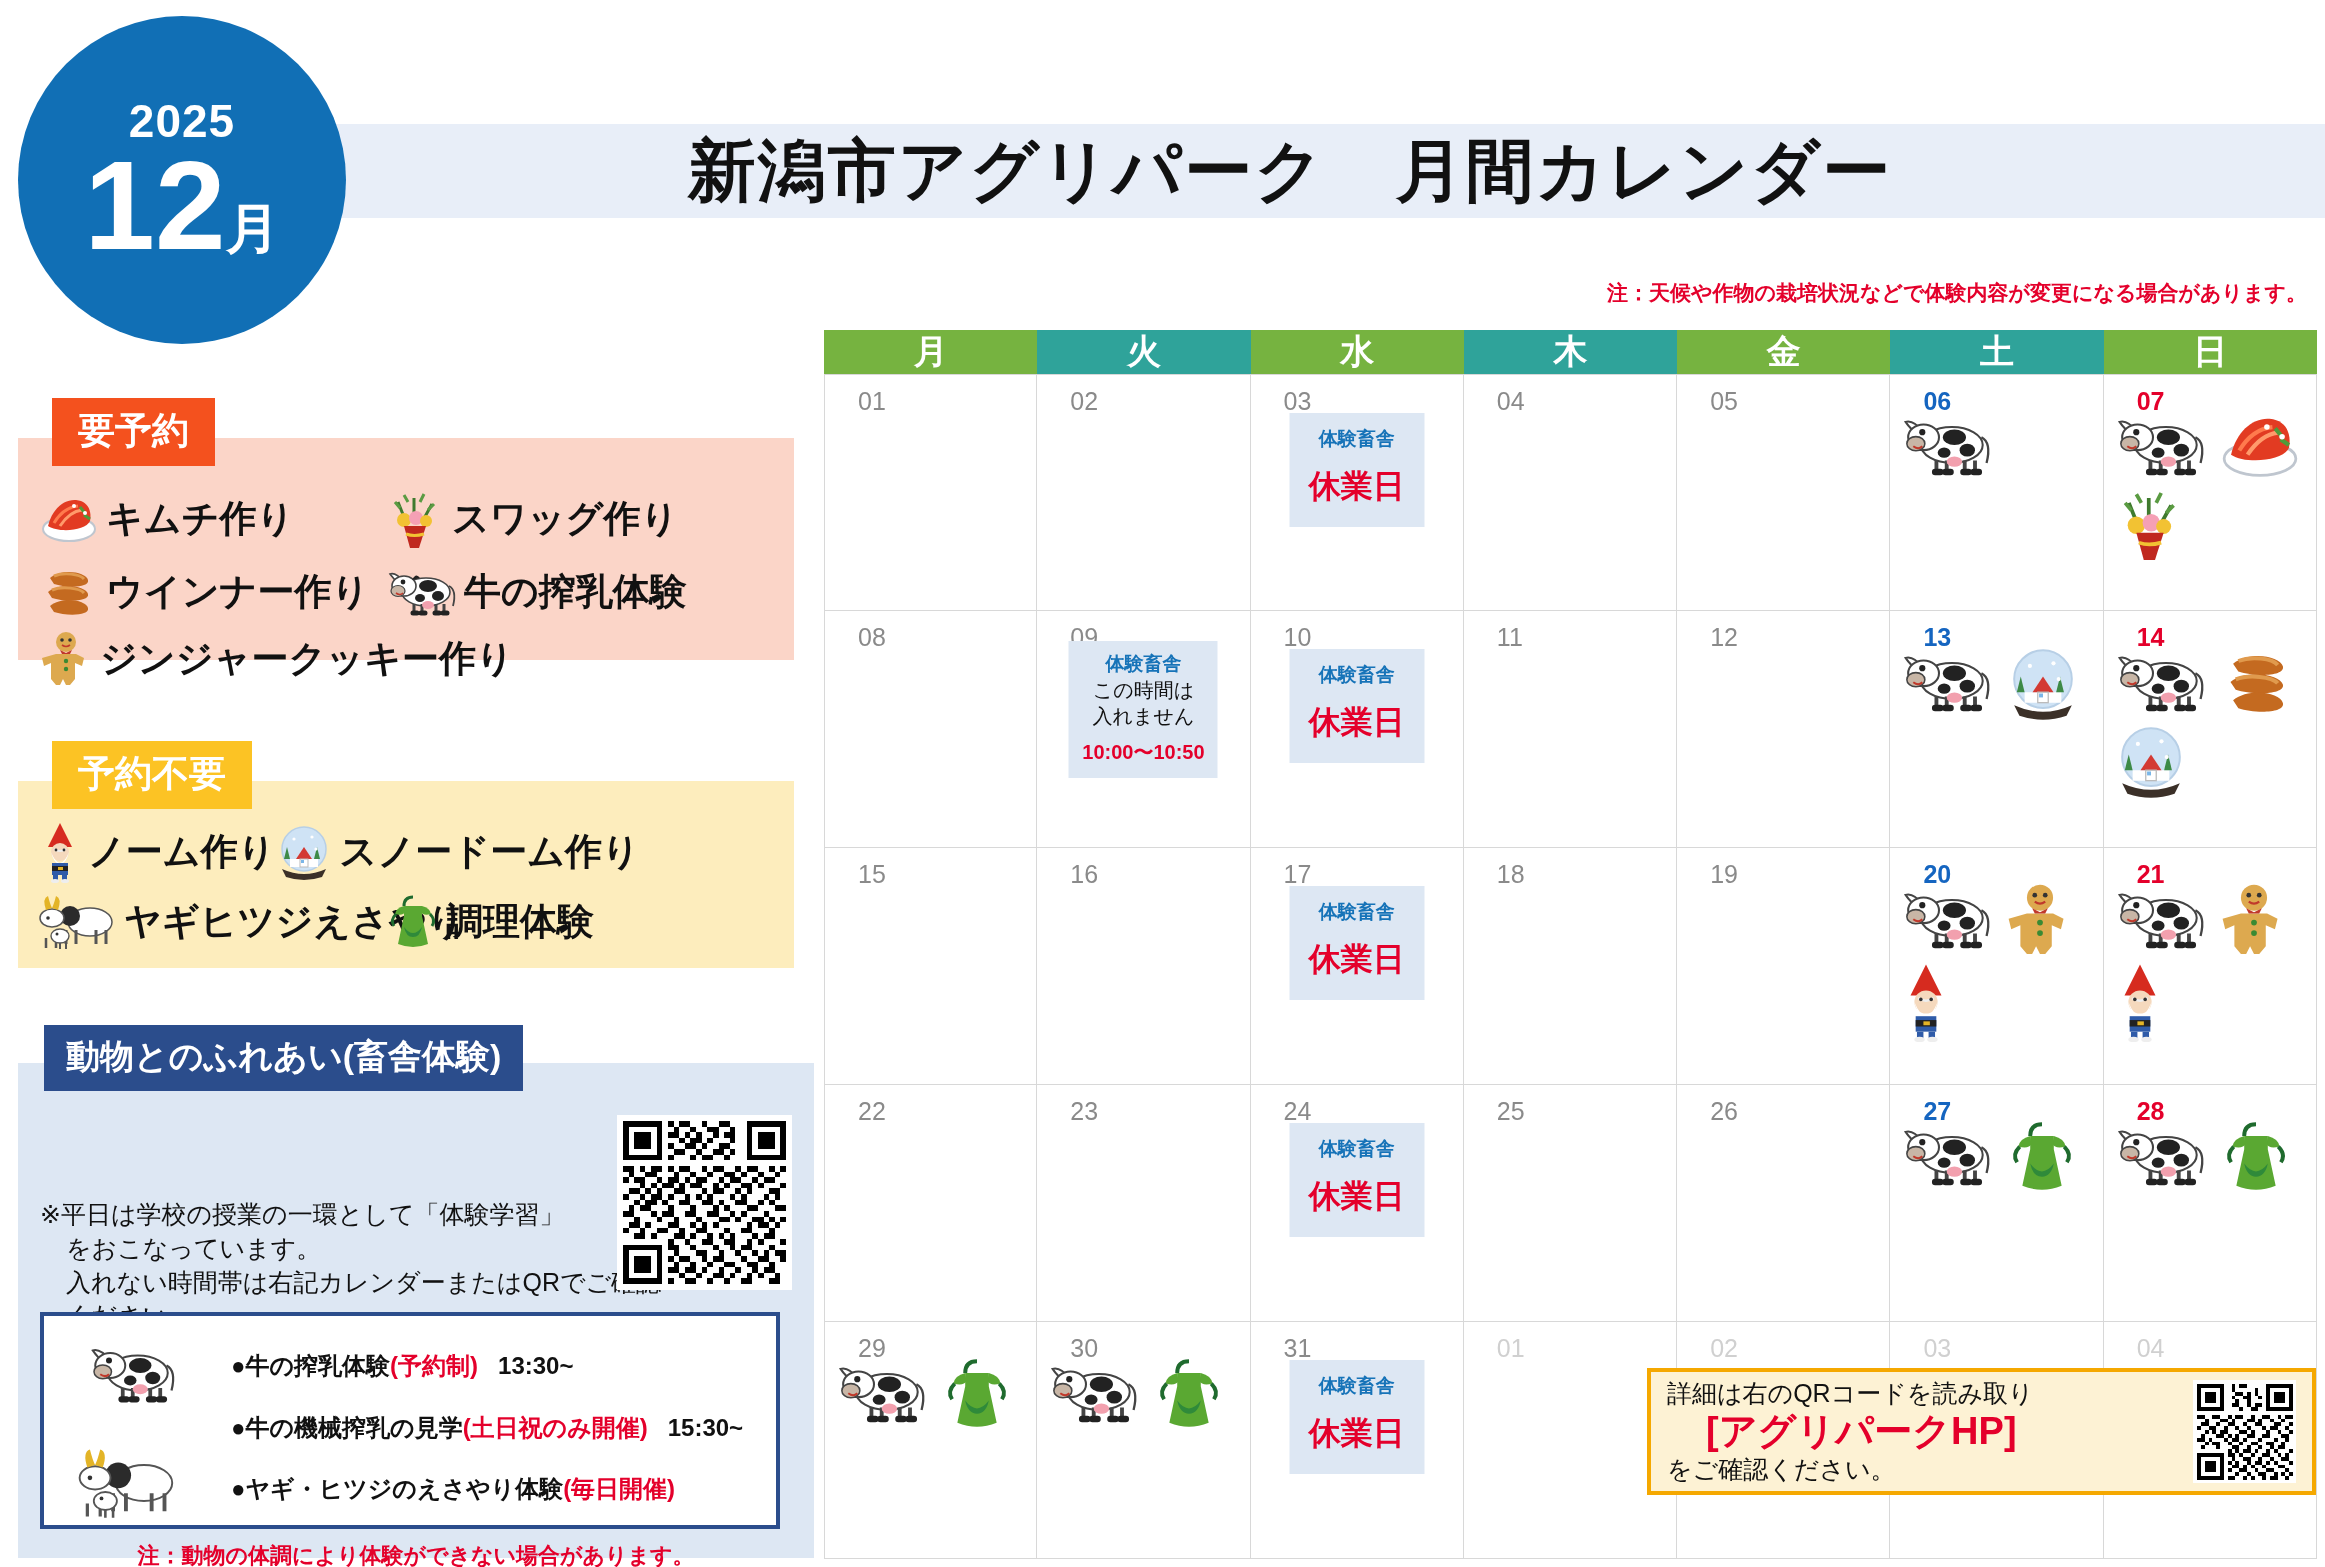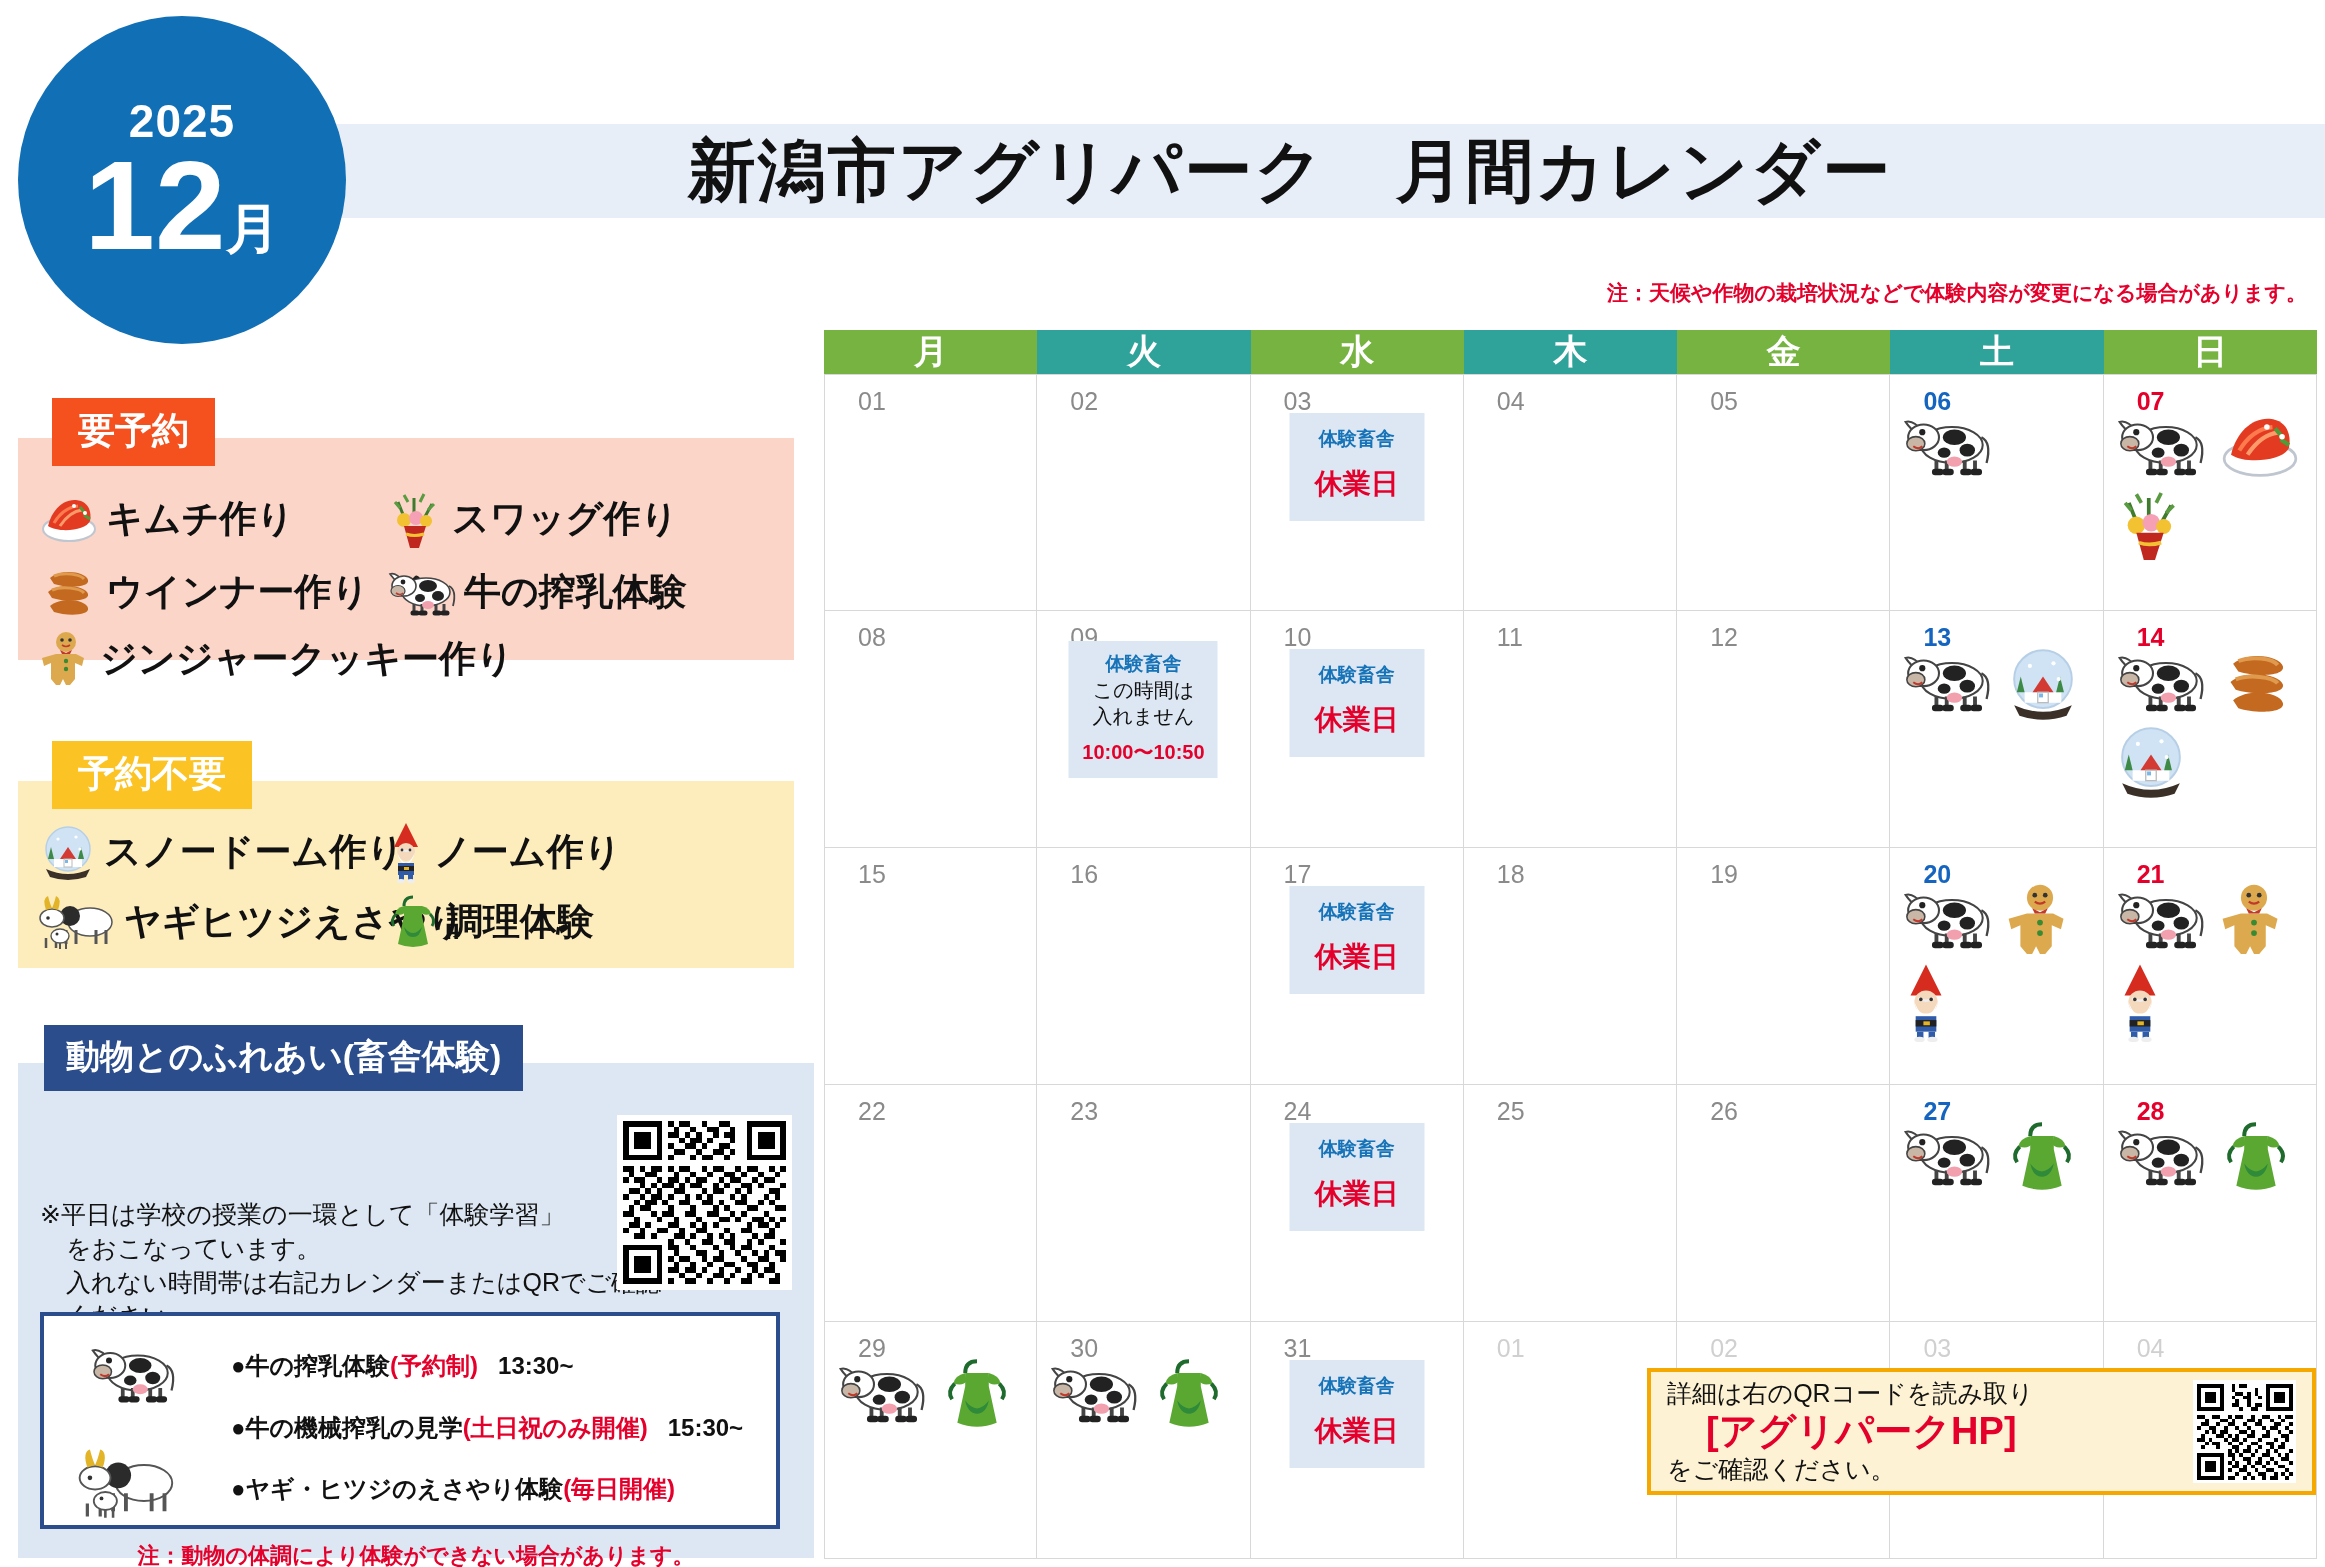--- a/index.html
+++ b/index.html
@@ -93,21 +93,21 @@
   .cell.r1{border-top:1px solid #d8d8d8;}
   .daynum{position:absolute;left:8px;top:12px;font-size:25px;color:#8a8a8a;margin-left:25px;}
   .daynum.sat{color:#1565c0;font-weight:bold;}
   .daynum.sun{color:#e4002b;font-weight:bold;}
   .daynum.other{color:#d0d0d0;}
   .closure{
     position:absolute;left:50%;transform:translateX(-50%);top:38px;
     width:135px;padding:14px 0 18px 0;background:#dde7f3;text-align:center;
   }
   .closure .c1{font-size:19px;font-weight:bold;color:#1673b8;line-height:1.25;}
-  .closure .c2{font-size:28px;font-weight:bold;color:#e4002b;margin-top:14px;}
+  .closure .c2{font-size:32px;font-weight:bold;color:#e4002b;margin-top:14px;}
   .restrict{
     position:absolute;left:50%;transform:translateX(-50%);top:30px;
     width:149px;padding:10px 0 12px 0;background:#dde7f3;text-align:center;
   }
   .restrict .r1{font-size:19px;font-weight:bold;color:#1673b8;}
   .restrict .r2{font-size:20px;color:#111;line-height:1.3;}
   .restrict .r3{font-size:20px;font-weight:bold;color:#e4002b;margin-top:10px;}
   .icons{position:absolute;left:10px;top:34px;width:96%;display:flex;flex-wrap:wrap;gap:4px 10px;align-items:flex-start;}
 
   #qr-note{
@@ -226,56 +226,56 @@
         <span class="legend-label" style="margin-left:8px;">ジンジャークッキー作り</span>
       </div>
     </div>
   </div>
 </div>
 
 <div class="legend-box" id="box-free">
   <div class="legend-tab">予約不要</div>
   <div class="legend-body">
     <div class="legend-row" style="margin-left:22px;margin-bottom:10px;">
-      <div class="legend-item" style="width:346px;">
-        <span class="ic">
-          <svg width="56" height="58" viewBox="0 0 56 58">
-              <circle cx="28" cy="26" r="22" fill="#cfe3f5" stroke="#b7cfe6" stroke-width="1.5"></circle>
-              <path d="M14 36 h28 v8 H14Z" fill="#fff"></path>
-              <path d="M20 36 l8 -12 l8 12Z" fill="#d33a33"></path>
-              <rect x="24" y="36" width="8" height="8" fill="#fff" stroke="#bbb"></rect>
-              <rect x="25" y="37" width="3" height="3" fill="#7ab6e8"></rect>
-              <path d="M14 36 l-3 -12 l-3 12Z" fill="#3d8a46"></path>
-              <path d="M44 36 l-3 -12 l-3 12Z" fill="#3d8a46"></path>
-              <circle cx="18" cy="16" r="1.6" fill="#fff"></circle>
-              <circle cx="36" cy="14" r="1.6" fill="#fff"></circle>
-              <circle cx="40" cy="26" r="1.6" fill="#fff"></circle>
-              <path d="M6 46 q22 10 44 0 l-4 8 q-18 6 -36 0Z" fill="#3b3028"></path>
-            </svg>
-        </span>
-        <span class="legend-label" style="margin-left:8px;">スノードーム作り</span>
-      </div>
       <div class="legend-item">
         <span class="ic">
           <svg width="40" height="62" viewBox="0 0 40 62">
               <path d="M20 2 L32 26 H8Z" fill="#d62b1f"></path>
               <circle cx="20" cy="31" r="9" fill="#f5d9bd"></circle>
               <path d="M11 31 q9 22 18 0 q-3 12 -9 12 q-6 0 -9 -12Z" fill="#fff"></path>
               <path d="M14 28 q6 4 12 0" stroke="#eee" stroke-width="2" fill="none"></path>
               <circle cx="16" cy="29" r="1.4" fill="#333"></circle>
               <circle cx="24" cy="29" r="1.4" fill="#333"></circle>
               <path d="M12 42 h16 v12 h-16Z" fill="#2f5ba8"></path>
               <rect x="12" y="45" width="16" height="5" fill="#222"></rect>
               <rect x="18" y="46" width="5" height="3" fill="#e3b427"></rect>
               <path d="M13 54 h5 v6 h-5Z M22 54 h5 v6 h-5Z" fill="#2f5ba8"></path>
               <ellipse cx="15" cy="60" rx="4" ry="2" fill="#eee"></ellipse>
               <ellipse cx="25" cy="60" rx="4" ry="2" fill="#eee"></ellipse>
             </svg>
         </span>
         <span class="legend-label" style="margin-left:8px;">ノーム作り</span>
+      </div>
+      <div class="legend-item" style="width:346px;">
+        <span class="ic">
+          <svg width="56" height="58" viewBox="0 0 56 58">
+              <circle cx="28" cy="26" r="22" fill="#cfe3f5" stroke="#b7cfe6" stroke-width="1.5"></circle>
+              <path d="M14 36 h28 v8 H14Z" fill="#fff"></path>
+              <path d="M20 36 l8 -12 l8 12Z" fill="#d33a33"></path>
+              <rect x="24" y="36" width="8" height="8" fill="#fff" stroke="#bbb"></rect>
+              <rect x="25" y="37" width="3" height="3" fill="#7ab6e8"></rect>
+              <path d="M14 36 l-3 -12 l-3 12Z" fill="#3d8a46"></path>
+              <path d="M44 36 l-3 -12 l-3 12Z" fill="#3d8a46"></path>
+              <circle cx="18" cy="16" r="1.6" fill="#fff"></circle>
+              <circle cx="36" cy="14" r="1.6" fill="#fff"></circle>
+              <circle cx="40" cy="26" r="1.6" fill="#fff"></circle>
+              <path d="M6 46 q22 10 44 0 l-4 8 q-18 6 -36 0Z" fill="#3b3028"></path>
+            </svg>
+        </span>
+        <span class="legend-label" style="margin-left:8px;">スノードーム作り</span>
       </div>
     </div>
     <div class="legend-row" style="margin-left:18px;">
       <div class="legend-item" style="width:350px;">
         <span class="ic">
           <svg width="84" height="56" viewBox="0 0 84 56">
               <ellipse cx="54" cy="28" rx="22" ry="14" fill="#fff" stroke="#555" stroke-width="1.5"></ellipse>
               <circle cx="34" cy="22" r="10" fill="#2b2b2b"></circle>
               <path d="M30 36 v14 M40 36 v14 M60 36 v14 M70 36 v14" stroke="#555" stroke-width="3"></path>
               <ellipse cx="16" cy="24" rx="12" ry="9" fill="#fff" stroke="#555" stroke-width="1.5"></ellipse>

